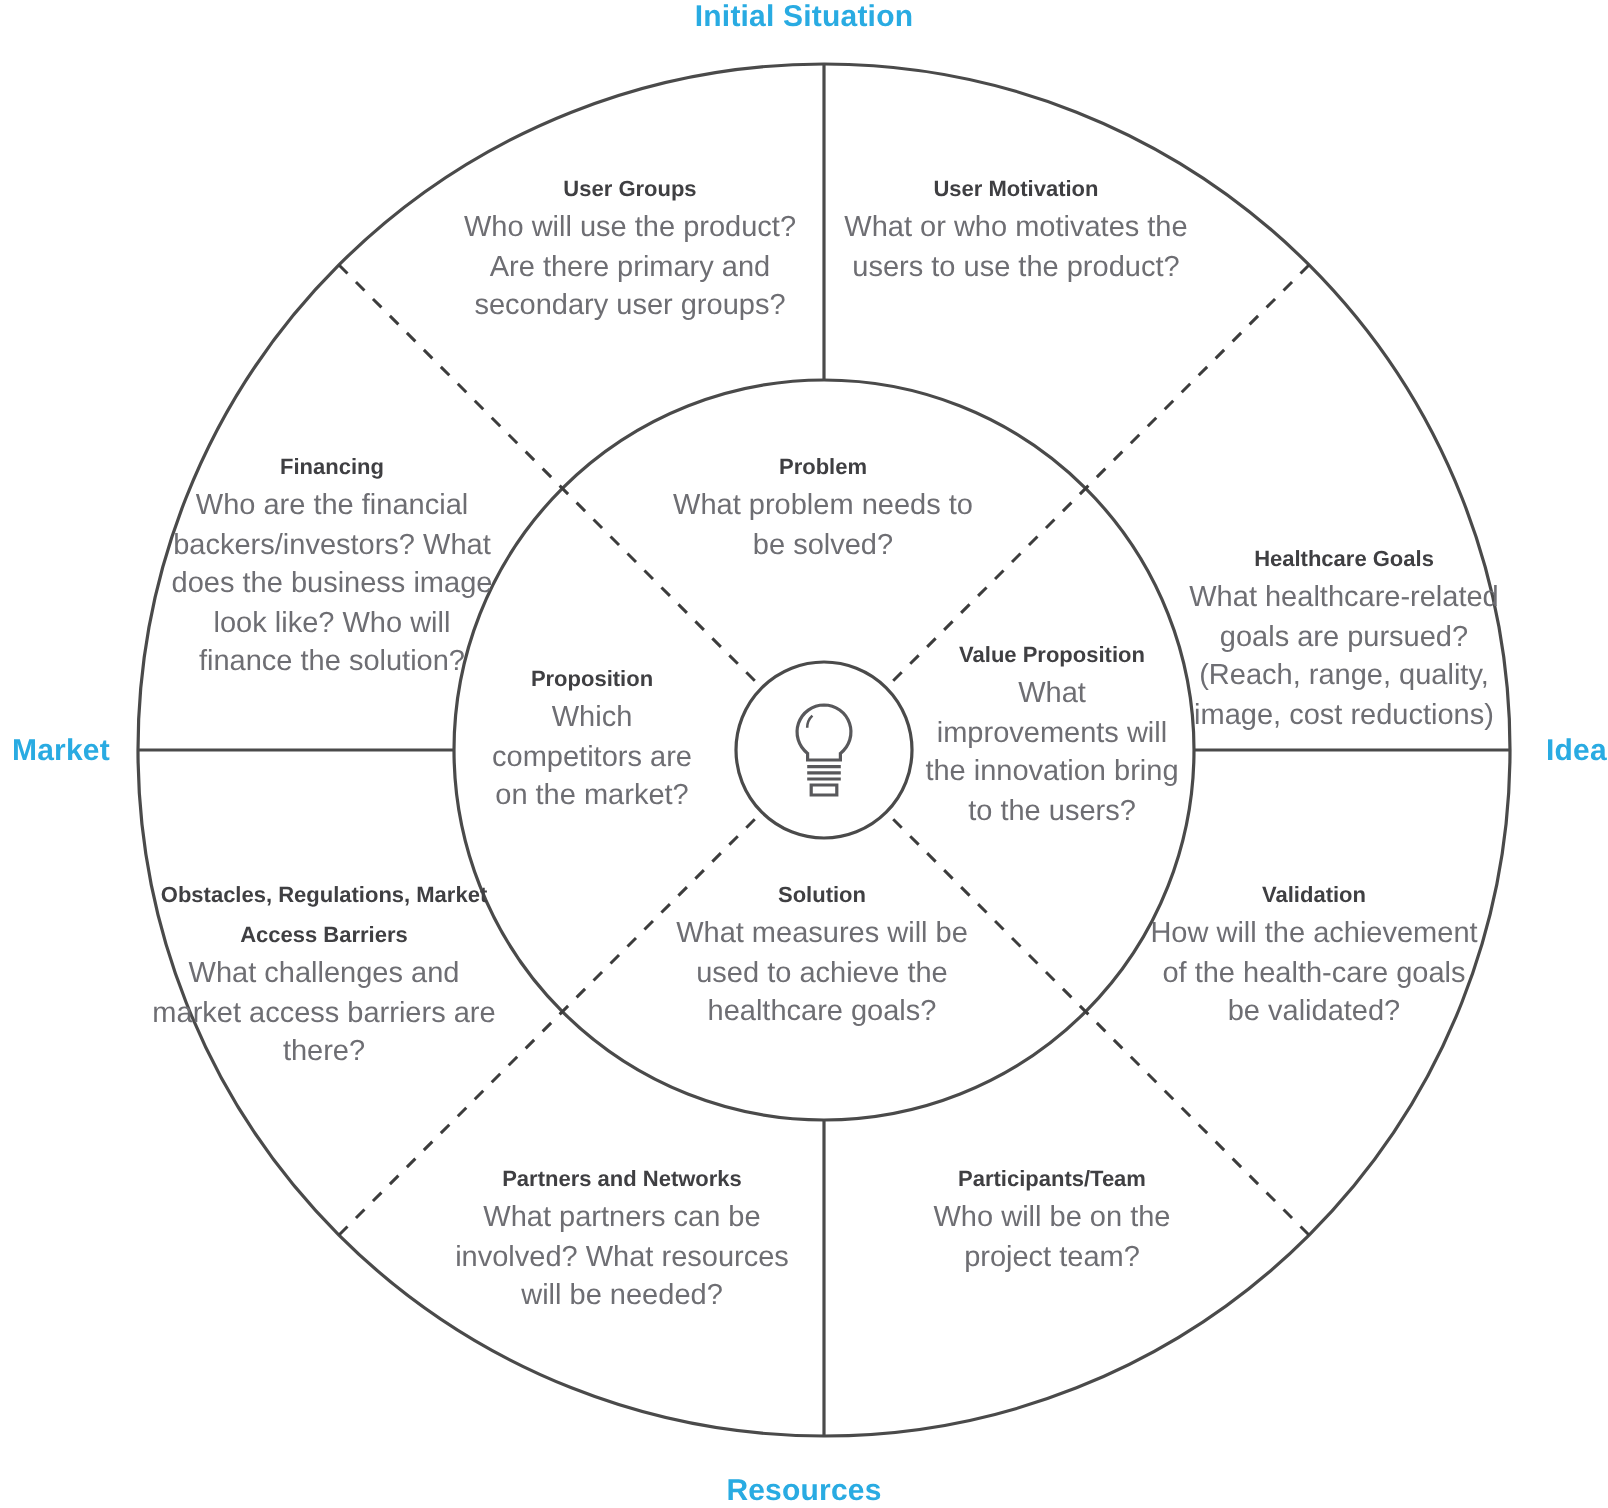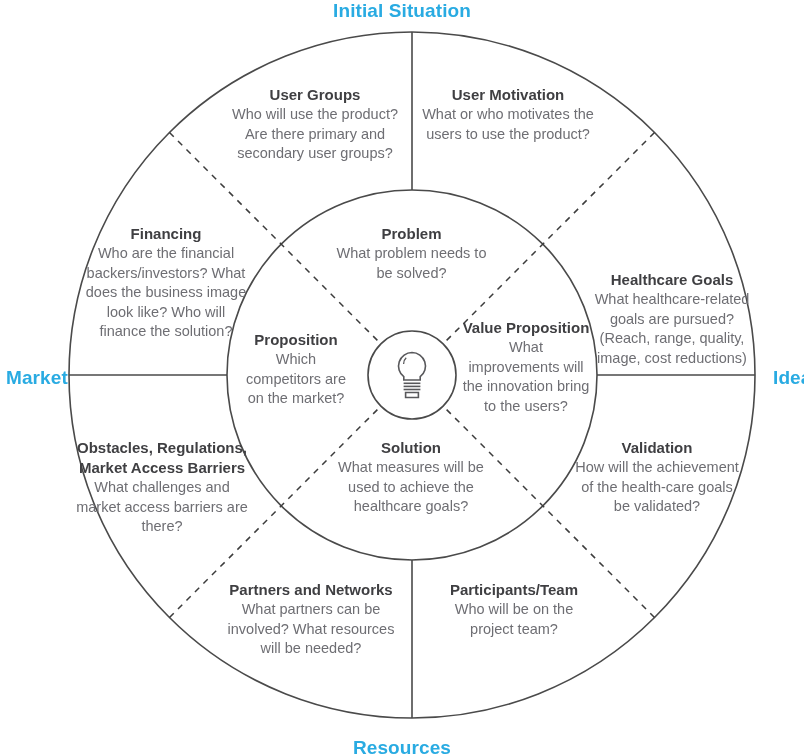--- a/index.html
+++ b/index.html
@@ -21,42 +21,42 @@
   svg.geo {
     position: absolute;
     left: 0;
     top: 0;
     width: 804px;
     height: 754px;
   }
   .axis-label {
     position: absolute;
     color: #29abe2;
-    font-size: 19px;
+    font-size: 15px;
     font-weight: bold;
     letter-spacing: 0.1px;
     white-space: nowrap;
   }
   .axis-top { left: 0; top: 0; width: 804px; text-align: center; }
   .axis-bottom { left: 0; top: 737px; width: 804px; text-align: center; }
   .axis-left { left: 6px; top: 367px; }
   .axis-right { left: 773px; top: 367px; }
 
   .seg {
     position: absolute;
     text-align: center;
     color: #6e6e73;
     font-size: 14.5px;
     line-height: 19.5px;
   }
   .seg .t {
     display: block;
     font-weight: bold;
     color: #3f3f42;
-    font-size: 15px;
+    font-size: 11px;
     line-height: 20px;
   }
   .seg .d { display: block; }
 </style>
 </head>
 <body>
 
 <div id="canvas">
 
   <svg class="geo" viewBox="0 0 804 754">
@@ -103,21 +103,21 @@
   <div class="seg" style="left:589px; top:224px; width:166px;margin-top:46px;">
     <span class="t">Healthcare Goals</span>
     <span class="d">What healthcare-related goals are pursued? (Reach, range, quality, image, cost reductions)</span>
   </div>
 
   <div class="seg" style="left:572px; top:438px; width:170px;">
     <span class="t">Validation</span>
     <span class="d">How will the achievement of the health-care goals be validated?</span>
   </div>
 
-  <div class="seg" style="left:432px; top:580px; width:164px;">
+  <div class="seg" style="left:444px; top:580px; width:164px;">
     <span class="t">Participants/Team</span>
     <span class="d">Who will be on the project team?</span>
   </div>
 
   <div class="seg" style="left:222px; top:580px; width:178px;">
     <span class="t">Partners and Networks</span>
     <span class="d">What partners can be involved? What resources will be needed?</span>
   </div>
 
   <div class="seg" style="left:72px; top:438px; width:180px;">

